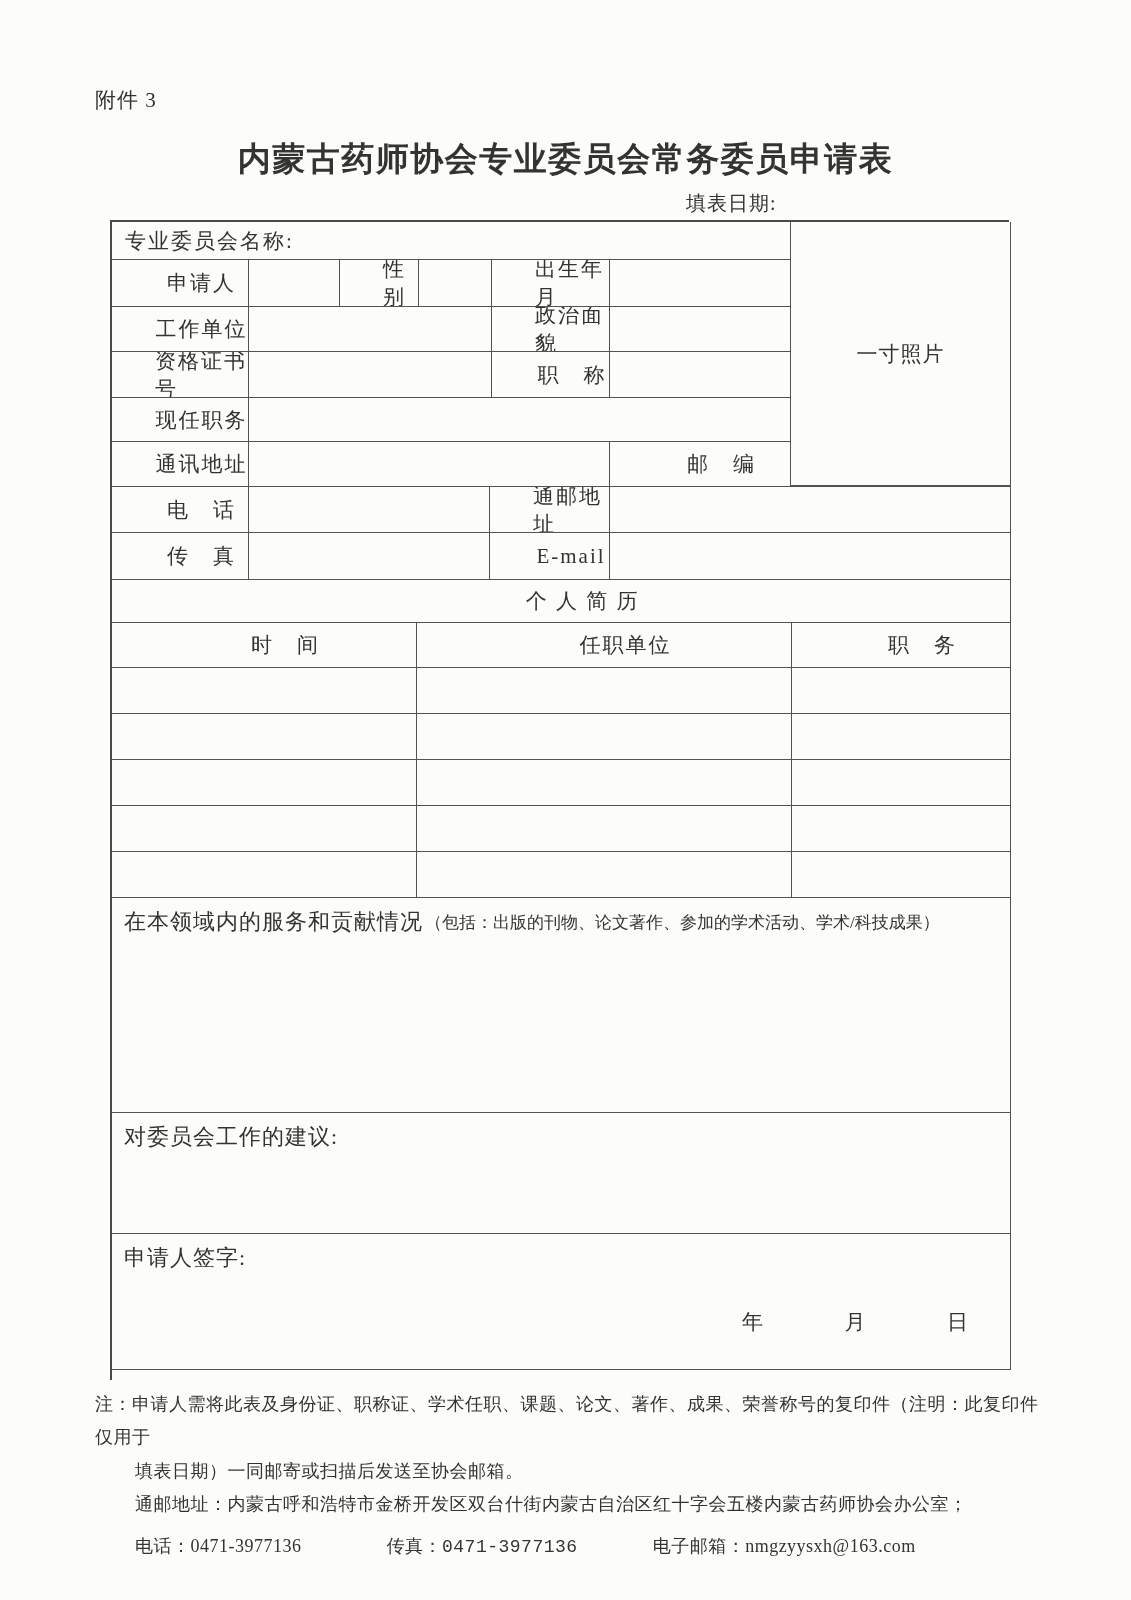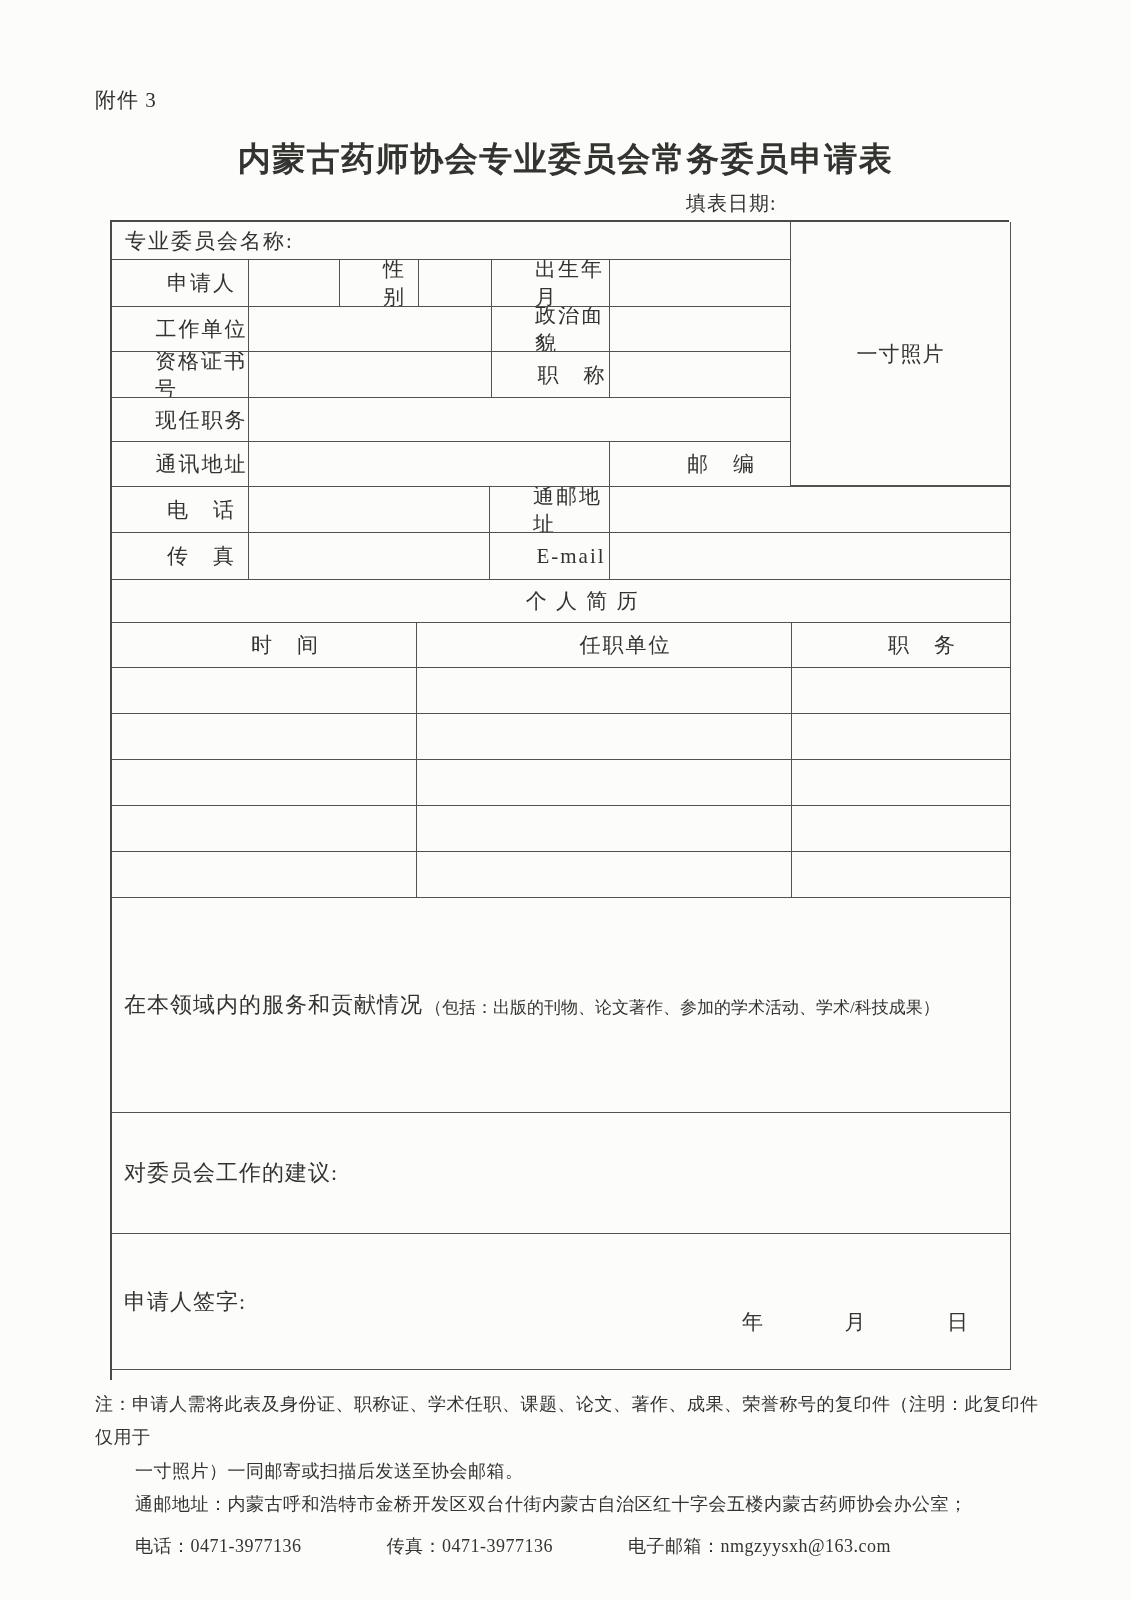--- a/index.html
+++ b/index.html
@@ -27,21 +27,21 @@
   .row{display:flex;width:899px;}
   .c{
     flex:none;box-sizing:border-box;
     border-right:1.5px solid #53534e;border-bottom:1.5px solid #53534e;
     display:flex;align-items:center;justify-content:center;
     font-size:21px;letter-spacing:2px;
     overflow:hidden;
     padding-left:43px;
   }
   .c.left{justify-content:flex-start;padding-left:13px;}
-  .c.topleft{align-items:center;justify-content:flex-start;padding:9px 12px;}
+  .c.topleft{align-items:flex-start;justify-content:flex-start;padding:9px 12px;}
   .photo{
     position:absolute;left:679px;top:0;width:220px;height:264px;
     box-sizing:border-box;
     border-right:1.5px solid #53534e;border-bottom:1.5px solid #53534e;
     display:flex;align-items:center;justify-content:center;
     font-size:21px;letter-spacing:1px;
   }
   .section-label{font-size:22px;letter-spacing:1px;}
   .contrib-note{font-size:17px;letter-spacing:0;margin-left:2px;padding-top:4px;}
   .sig-cell{position:relative;}
@@ -52,21 +52,21 @@
   }
 
   
   .notes{
     position:absolute;left:95px;top:1388px;width:950px;
     font-size:18px;line-height:1.85;letter-spacing:0.5px;
   }
   .notes .indent{padding-left:40px;}
   .contact-line{margin-top:9px;}
   .contact-line .phone{margin-right:80px;}
-  .contact-line .fax{margin-right:70px;}
+  .contact-line .fax{margin-right:70px;font-family:Liberation Mono, monospace;}
 </style>
 </head>
 <body>
 
 <div class="page">
 
   <div class="attachment">附件 3</div>
   <div class="title">内蒙古药师协会专业委员会常务委员申请表</div>
   <div class="fill-date">填表日期:</div>
 
@@ -188,21 +188,21 @@
         </span>
       </div>
     </div>
 
   </div>
 
   <div class="notes">
     <div>
       <span>注：</span><span>申请人需将此表及身份证、职称证、学术任职、课题、论文、著作、成果、荣誉称号的复印件（注明：此复印件仅用于</span>
     </div>
-    <div class="indent">一寸照片）一同邮寄或扫描后发送至协会邮箱。</div>
+    <div class="indent">填表日期）一同邮寄或扫描后发送至协会邮箱。</div>
     <div class="indent">通邮地址：内蒙古呼和浩特市金桥开发区双台什街内蒙古自治区红十字会五楼内蒙古药师协会办公室；</div>
     <div class="indent contact-line">
       <span class="phone">电话：0471-3977136</span>
       <span class="fax">传真：0471-3977136</span>
       <span>电子邮箱：nmgzyysxh@163.com</span>
     </div>
   </div>
 
 </div>
 

